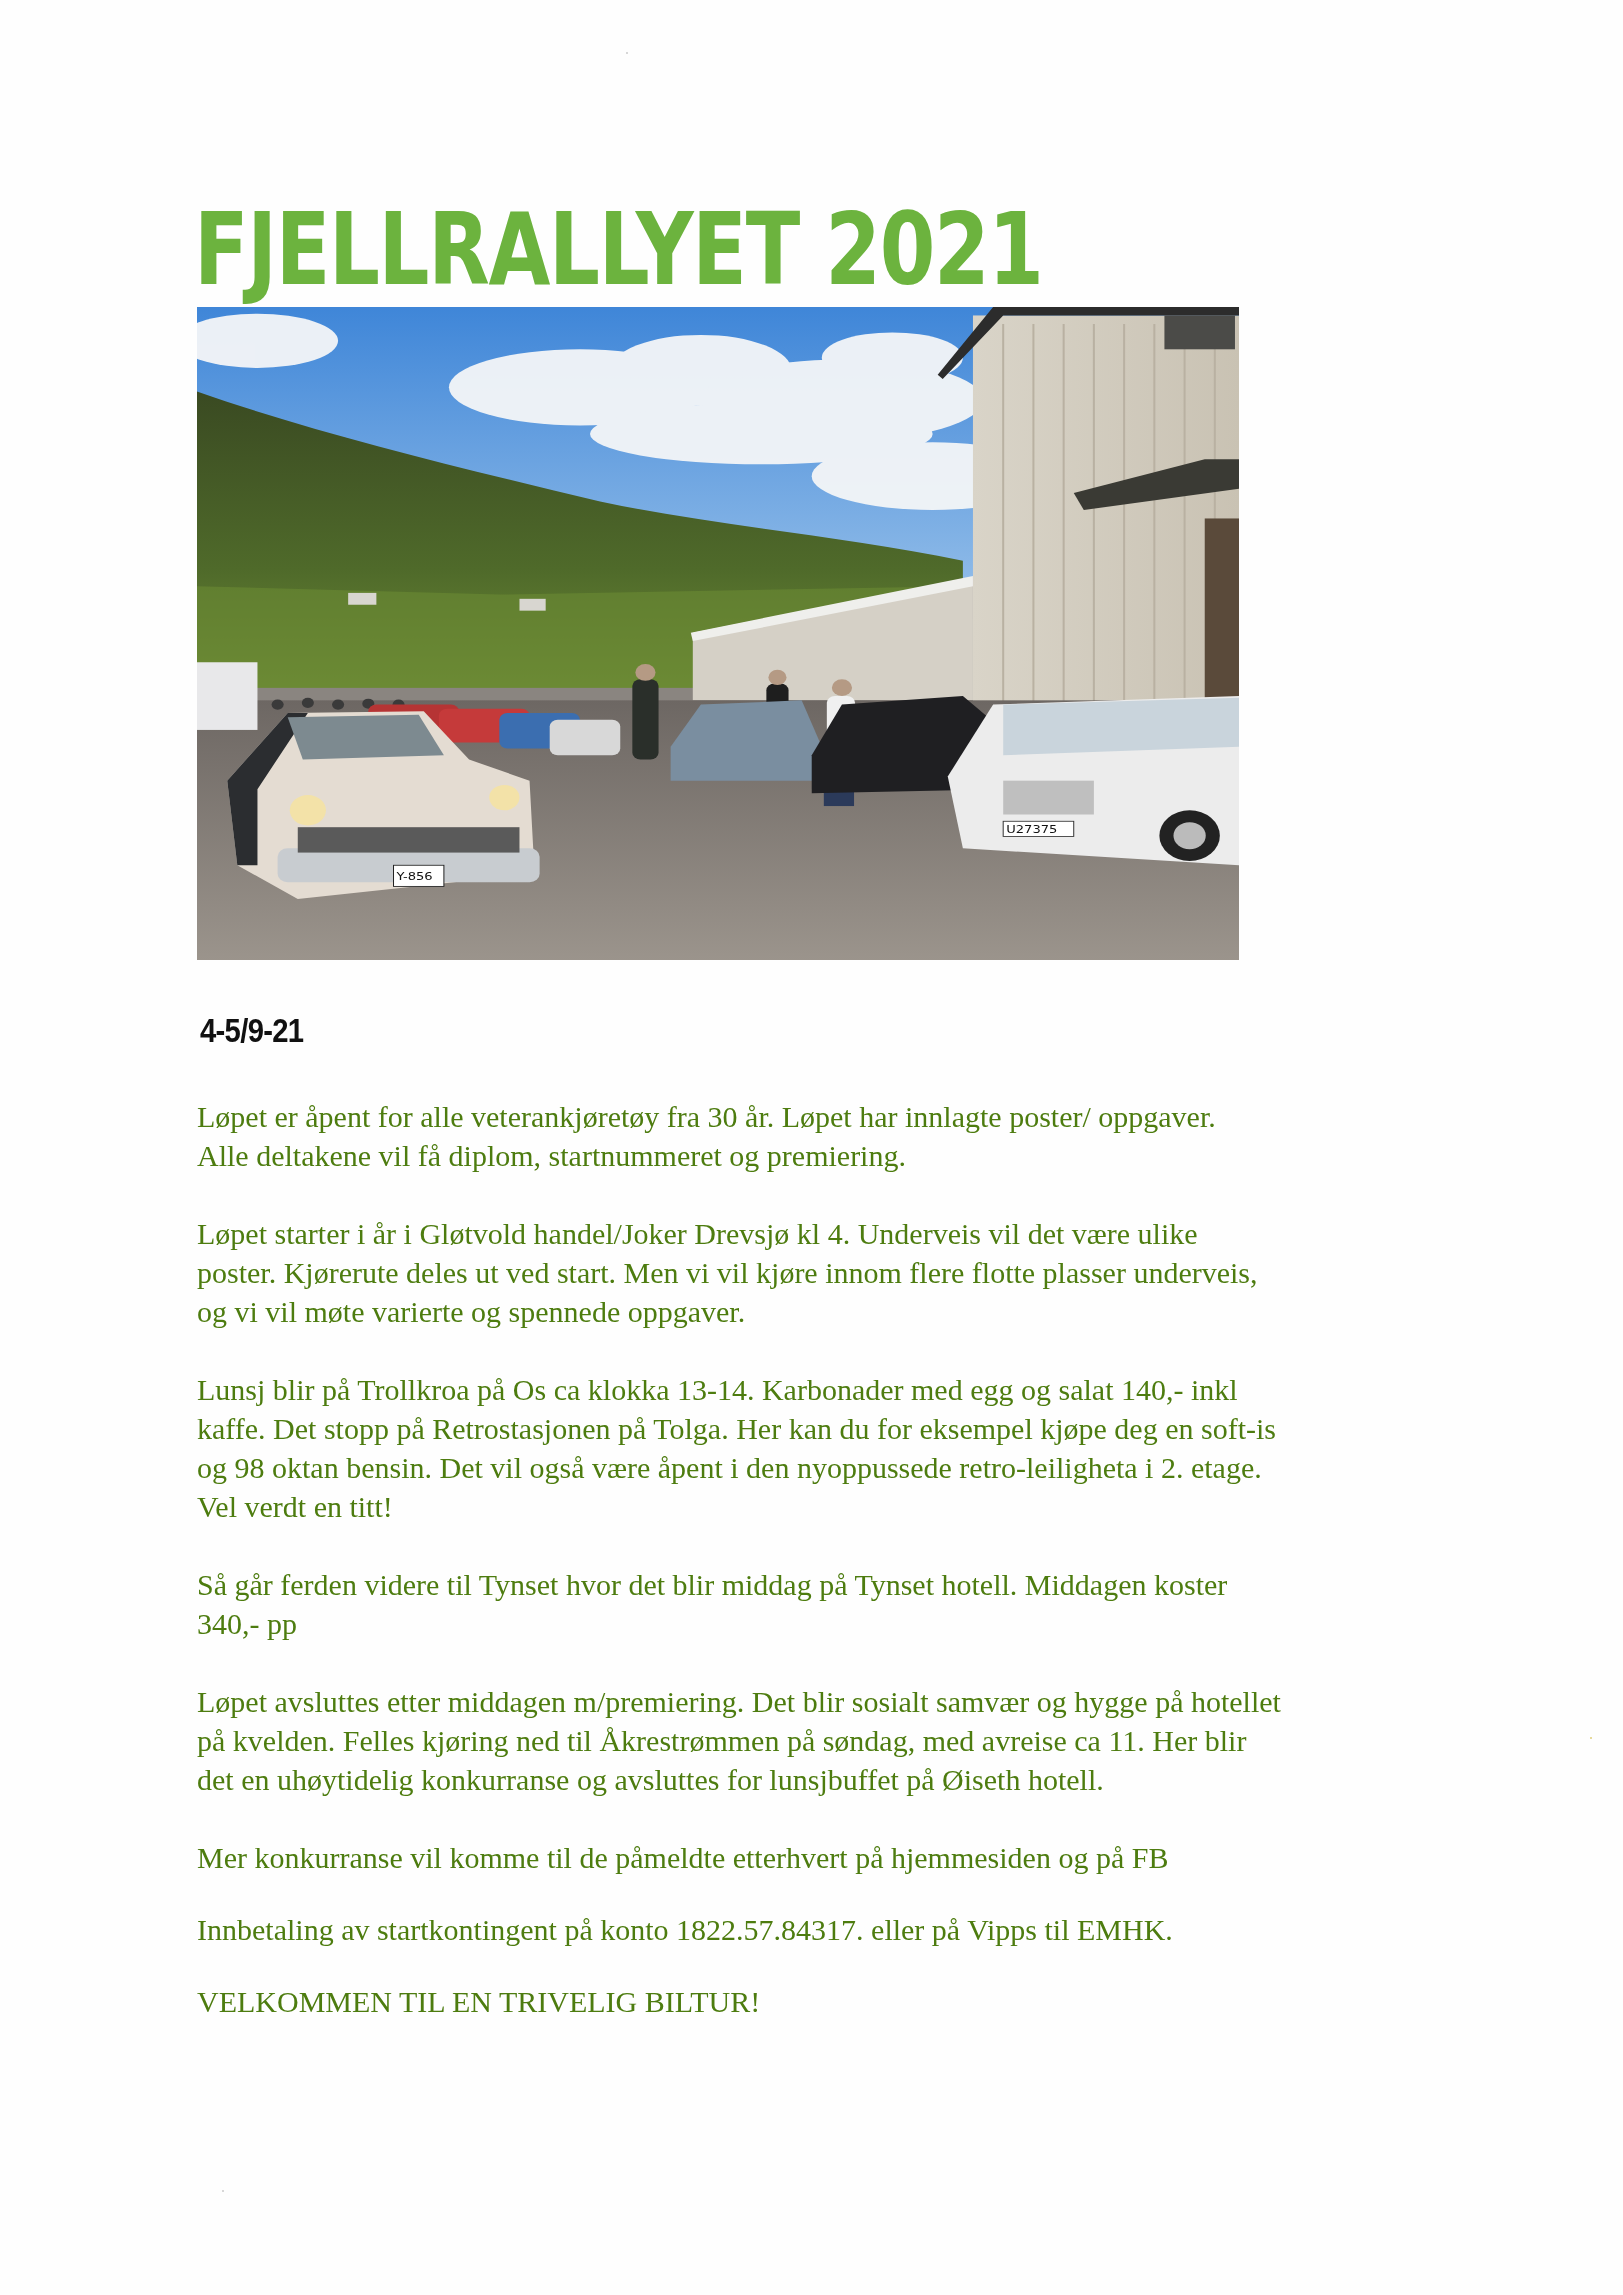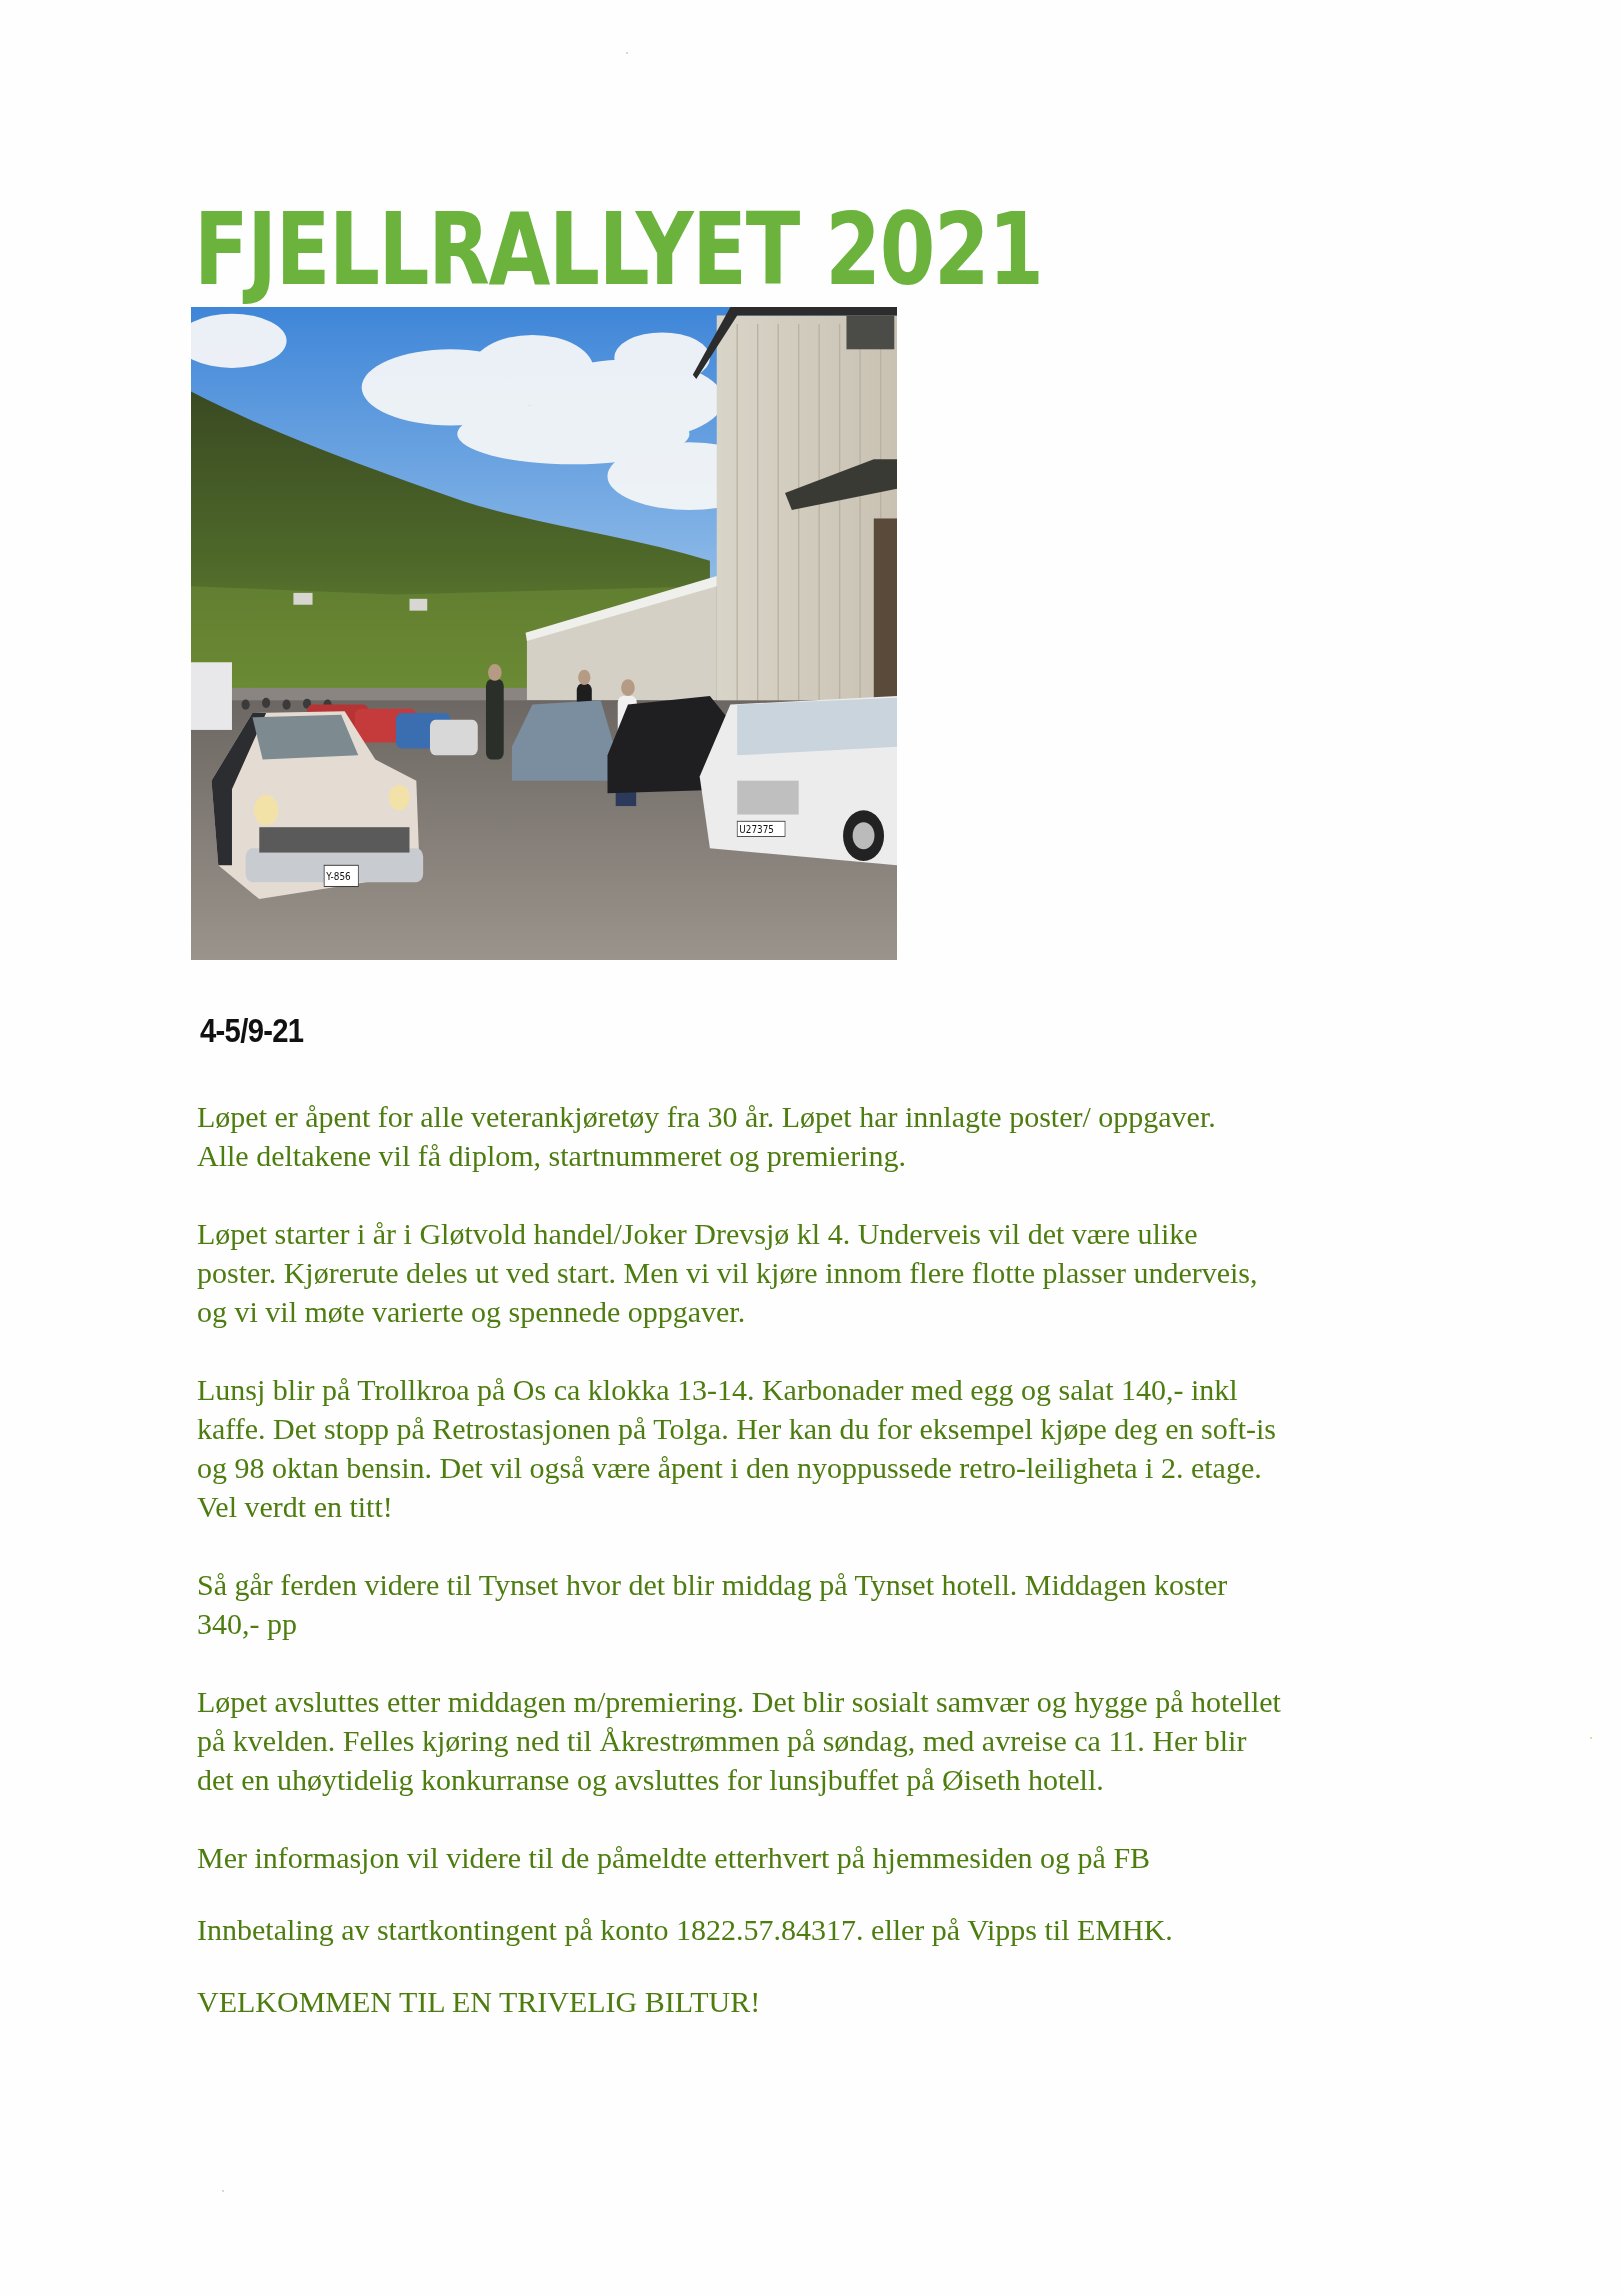--- a/index.html
+++ b/index.html
@@ -6,21 +6,21 @@
   body { width: 1623px; height: 2295px; position: relative; overflow: hidden; }
   .page { position: absolute; inset: 0; background: #fefefe; }
   .title {
     position: absolute; left: 194px; top: 200px;
     font-family: "DejaVu Sans", sans-serif; font-weight: bold;
     font-size: 100px; line-height: 100px; letter-spacing: -1.7px;
     white-space: nowrap; transform-origin: left top; transform: scaleX(0.80);
     margin: 0;
   }
   .photo {
-    position: absolute; left: 191px; top: 307px; width: 706px; height: 653px;
+    position: absolute; left: 197px; top: 307px; width: 1042px; height: 653px;
     overflow: hidden; background: #8a8580;
   }
   .photo svg { display: block; width: 100%; height: 100%; }
   .date {
     position: absolute; left: 200px; top: 1011px; margin: 0;
     font-family: "Liberation Sans", sans-serif; font-weight: bold;
     font-size: 34px; line-height: 39px; color: #111; letter-spacing: -0.8px;
     transform-origin: left top; transform: scaleX(0.86);
   }
   .body-text {
@@ -167,21 +167,21 @@
     <p class="para">
       <span class="line">Så går ferden videre til Tynset hvor det blir middag på Tynset hotell. Middagen koster</span>
       <span class="line">340,- pp</span>
     </p>
     <p class="para">
       <span class="line">Løpet avsluttes etter middagen m/premiering. Det blir sosialt samvær og hygge på hotellet</span>
       <span class="line">på kvelden. Felles kjøring ned til Åkrestrømmen på søndag, med avreise ca 11. Her blir</span>
       <span class="line">det en uhøytidelig konkurranse og avsluttes for lunsjbuffet på Øiseth hotell.</span>
     </p>
     <p class="para tight">
-      <span class="line">Mer informasjon vil videre til de påmeldte etterhvert på hjemmesiden og på FB</span>
+      <span class="line">Mer konkurranse vil komme til de påmeldte etterhvert på hjemmesiden og på FB</span>
     </p>
     <p class="para tight">
       <span class="line">Innbetaling av startkontingent på konto 1822.57.84317. eller på Vipps til EMHK.</span>
     </p>
     <p class="para">
       <span class="line">VELKOMMEN TIL EN TRIVELIG BILTUR!</span>
     </p>
   </div>
 
   <span class="speck" style="left:626px;top:52px;"></span>

